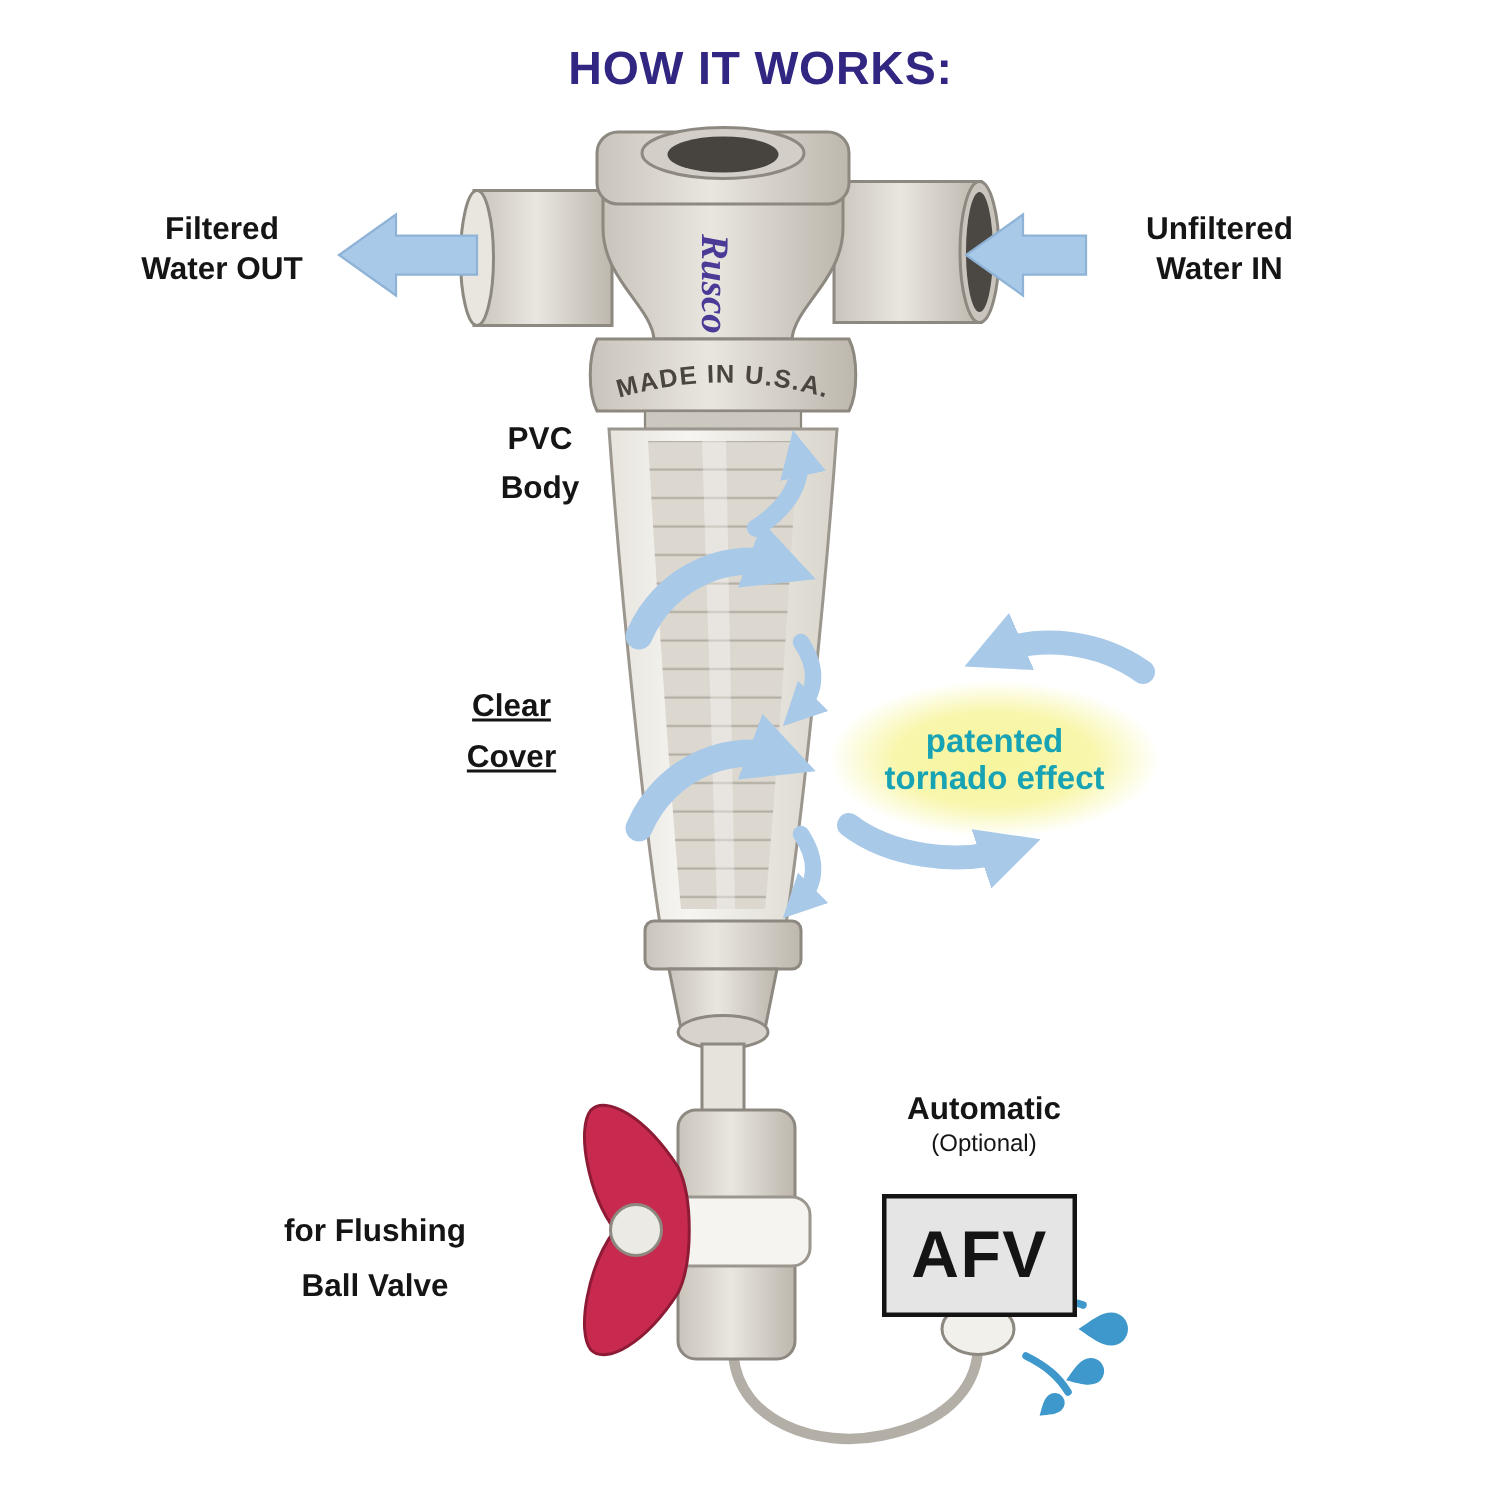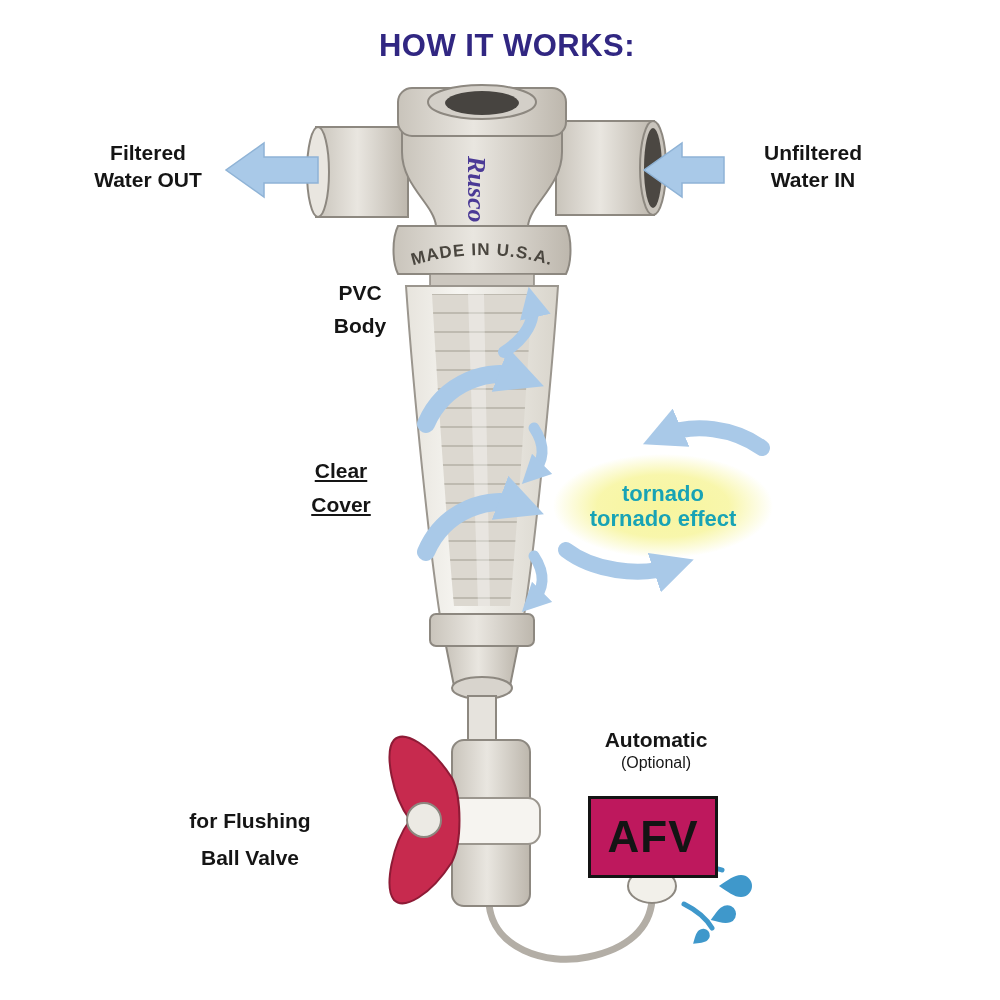--- a/index.html
+++ b/index.html
@@ -26,21 +26,21 @@
   }
   .tornado-lbl {
     position:absolute; transform:translateX(-50%);
     text-align:center; font-weight:bold;
     font-size:22px; line-height:25px;
     color:#18a3b5; white-space:nowrap;
   }
   .optional { font-weight:normal; font-size:16px; line-height:22px; }
   .afv-box {
     position:absolute; left:588px; top:796px; width:130px; height:82px;
-    background:#be185d; border:3px solid #141414;
+    background:#e5e5e5; border:3px solid #141414;
     display:flex; align-items:center; justify-content:center;
     font-size:44px; font-weight:bold; letter-spacing:1px; color:#141414;
   }
   .brand-text {
     font-family:"Liberation Serif", serif;
     font-style:italic; font-weight:bold;
   }
 </style>
 </head>
 <body>
@@ -173,21 +173,21 @@
     <div>PVC</div>
     <div>Body</div>
   </div>
 
   <div class="lbl" style="left:341px; top:454px; line-height:34px;text-decoration:underline;">
     <div>Clear</div>
     <div>Cover</div>
   </div>
 
   <div class="tornado-lbl" style="left:663px; top:481px;">
-    <div>tornado</div>
+    <div>patented</div>
     <div>tornado effect</div>
   </div>
 
   <div class="lbl" style="left:656px; top:715px; line-height:25px;margin-top:12px;">
     <div>Automatic</div>
     <div class="optional">(Optional)</div>
   </div>
 
   <div class="afv-box">
     <span>AFV</span>

